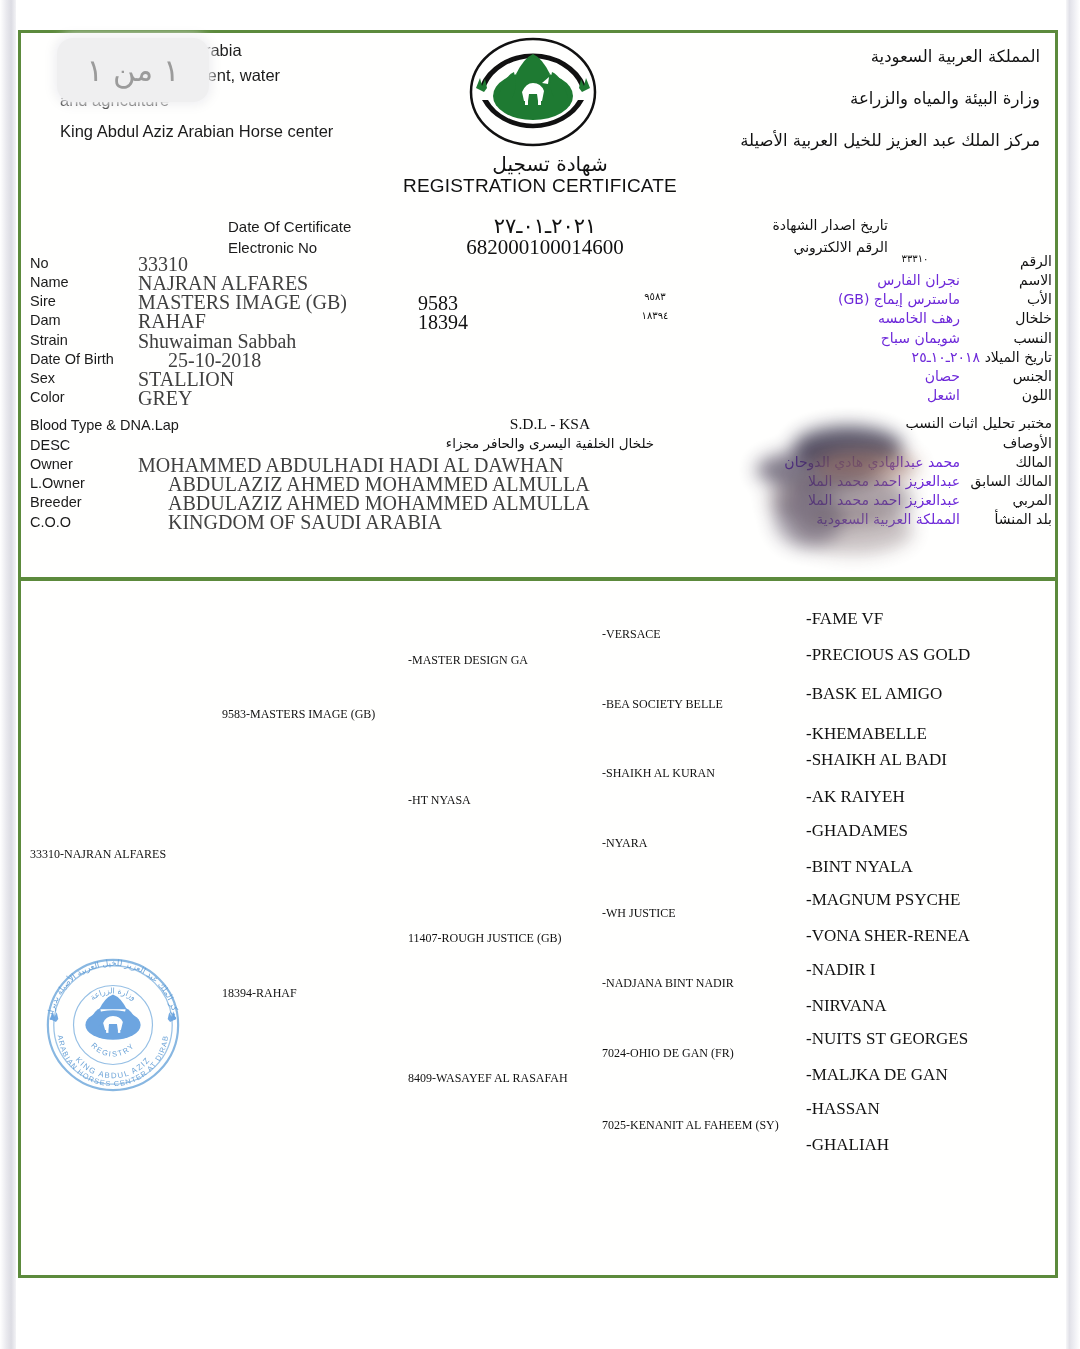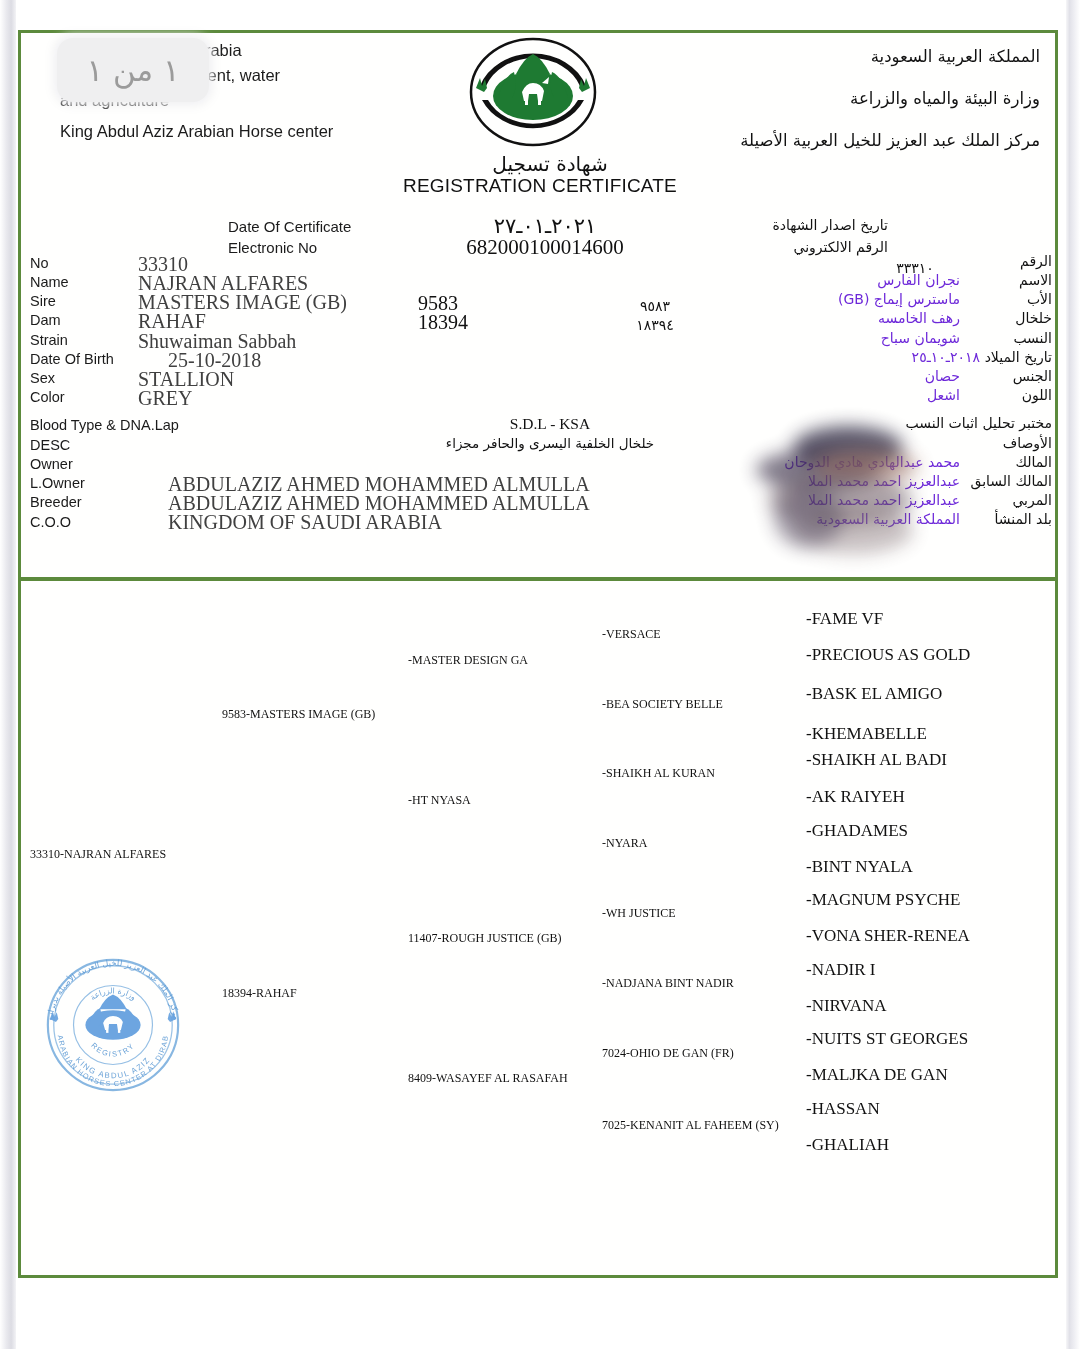--- a/index.html
+++ b/index.html
@@ -192,23 +192,22 @@
     font-family: "Liberation Serif", serif;
     font-size: 20px;
     color: #111;
   }
   .f-arnum {
     position: absolute;
     left: 600px;
     width: 110px;
     text-align: center;
     font-family: "DejaVu Sans", sans-serif;
-    font-size: 14px;
-    color: #111;
-    margin-top: 7px;
+    font-size: 10px;
+    color: #111;
   }
   .f-arval {
     position: absolute;
     right: 120px;
     direction: rtl;
     text-align: right;
     font-family: "DejaVu Sans", sans-serif;
     font-size: 14px;
     color: #6d28d9;
     white-space: nowrap;
@@ -395,20 +394,21 @@
 
     <div class="f-label" style="top:417px">Blood Type &amp; DNA.Lap</div>
     <div class="center-val" style="top:415px">S.D.L - KSA</div>
     <div class="f-arlabel" style="top:415px">مختبر تحليل اثبات النسب</div>
 
     <div class="f-label" style="top:437px">DESC</div>
     <div class="center-ar" style="top:435px">خلخال الخلفية اليسرى والحافر مجزاء</div>
     <div class="f-arlabel" style="top:435px">الأوصاف</div>
 
     <div class="f-label" style="top:456px">Owner</div>
+    <div class="f-value" style="top:454px">MOHAMMED ABDULHADI HADI AL DAWHAN</div>
     <div class="f-arval" style="top:454px">محمد عبدالهادي هادي الدوحان</div>
     <div class="f-arlabel" style="top:454px">المالك</div>
 
     <div class="f-label" style="top:475px">L.Owner</div>
     <div class="f-value indent" style="top:473px">ABDULAZIZ AHMED MOHAMMED ALMULLA</div>
     <div class="f-arval" style="top:473px">عبدالعزيز احمد محمد الملا</div>
     <div class="f-arlabel" style="top:473px">المالك السابق</div>
 
     <div class="f-label" style="top:494px">Breeder</div>
     <div class="f-value indent" style="top:492px">ABDULAZIZ AHMED MOHAMMED ALMULLA</div>

